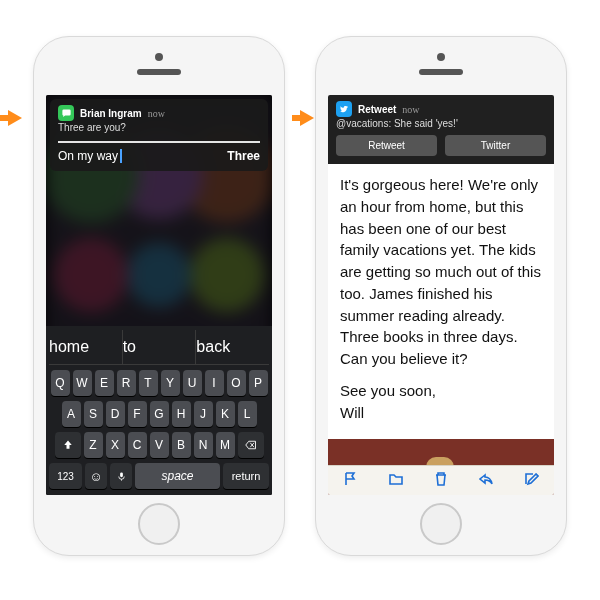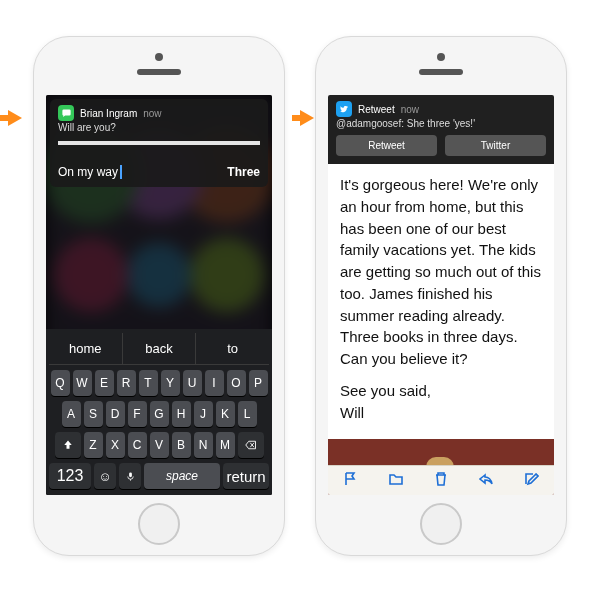--- a/index.html
+++ b/index.html
@@ -95,64 +95,64 @@
     color: #fff;
   }
   .notif-header { display:flex; align-items:center; gap:6px; font-size:10px; }
   .app-icon {
     width: 16px; height: 16px; border-radius: 4px;
     display:flex; align-items:center; justify-content:center;
     color:#fff; font-size:11px;
   }
   .app-icon.msg { background:#34c759; }
   .app-icon.twit { background:#1da1f2; }
-  .notif-title { font-weight:400; }
-  .notif-time { color:#999; }
+  .notif-title { font-weight:700; }
+  .notif-time { color:#999;font-family:Liberation Serif, serif; }
   .notif-sub { font-size:10px; color:#ddd; margin-top:1px; }
   .reply-row {
     margin-top:8px; display:flex; gap:8px; align-items:center;
-    border-top:4px solid #e5e5e5; padding-top:20px;
+    border-top:2px solid #e5e5e5; padding-top:6px;
   }
   .reply-field {
     flex:1; background:transparent; color:#fff; font-size:12px;
     display:flex; align-items:center; gap:2px;
   }
   .cursor {
     display:inline-block; width:2px; height:14px;
     background:#4aa3ff; vertical-align:middle;
   }
   .send-btn { color:#fff; font-size:12px; font-weight:600; }
 
   
   .kb {
     position:absolute; left:0; right:0; bottom:0;
     background:#1e1f22; padding:4px 3px 6px 3px;
   }
   .sugg-row {
     display:flex; border-bottom:1px solid #3a3a3a;
   }
   .sugg {
-    flex:1; text-align:center; color:#fff; font-size:13px;
+    flex:1; color:#fff; font-size:16px;
     padding:8px 0; font-weight:400;
   }
   .sugg + .sugg { border-left:1px solid #3a3a3a; }
   .kb-row { display:flex; gap:3px; margin-top:5px; justify-content:center; }
   .key {
     background:#4b4d52; color:#fff; border-radius:4px;
     height:26px; display:flex; align-items:center; justify-content:center;
     font-size:12px; box-shadow: 0 1px 0 #000;
   }
   .key.letter { width:19px; }
   .key.fn { background:#2e3033; }
   .key.shift, .key.del { width:26px; }
-  .key.num { width:42px; font-size:16px; }
+  .key.num { width:33px; font-size:10px; }
   .key.emoji { width:22px; font-size:13px; }
   .key.mic { width:22px; font-size:11px; }
   .key.space { flex:1; font-size:12px;font-style:italic; }
-  .key.return { width:46px; font-size:15px; }
+  .key.return { width:46px; font-size:11px; }
 
   
   .screen.light { background:#fff; }
   .tw-banner {
     background: rgba(20,20,20,0.95);
     color:#fff; padding:6px 8px 8px 8px;
   }
   .tw-actions {
     display:flex; gap:8px; margin-top:6px;
   }
@@ -220,35 +220,35 @@
       <div class="notif">
         <div class="notif-header">
           <div class="app-icon msg">
             <svg viewBox="0 0 16 16" width="11" height="11">
                 <path d="M2 4 Q2 2 4 2 L12 2 Q14 2 14 4 L14 9 Q14 11 12 11 L6 11 L3 13 L3.5 11 Q2 11 2 9 Z" fill="#fff"></path>
               </svg>
           </div>
           <span class="notif-title">Brian Ingram</span>
           <span class="notif-time">now</span>
         </div>
-        <div class="notif-sub">Will are you?</div>
+        <div class="notif-sub">Three are you?</div>
         <div class="reply-row">
           <div class="reply-field">
             <span>On my way</span>
             <span class="cursor"></span>
           </div>
           <div class="send-btn">Three</div>
         </div>
       </div>
 
       <div class="kb">
         <div class="sugg-row">
           <div class="sugg">home</div>
+          <div class="sugg">to</div>
           <div class="sugg">back</div>
-          <div class="sugg">to</div>
         </div>
         <div class="kb-row" id="kb-r1">
             <div class="key letter">Q</div>
             <div class="key letter">W</div>
             <div class="key letter">E</div>
             <div class="key letter">R</div>
             <div class="key letter">T</div>
             <div class="key letter">Y</div>
             <div class="key letter">U</div>
             <div class="key letter">I</div>
@@ -311,31 +311,31 @@
       <div class="tw-banner">
         <div class="notif-header">
           <div class="app-icon twit">
             <svg viewBox="0 0 16 16" width="10" height="10">
                 <path d="M14 4c-.5.2-1 .4-1.5.4.5-.3 1-.8 1.1-1.4-.5.3-1.1.5-1.7.7C11.4 3.2 10.7 3 10 3 8.6 3 7.5 4.1 7.5 5.5c0 .2 0 .4.1.6C5.5 6 3.7 5 2.5 3.5c-.2.4-.3.8-.3 1.3 0 .9.4 1.6 1.1 2.1-.4 0-.8-.1-1.2-.3 0 1.2.9 2.3 2 2.5-.4.1-.8.1-1.2 0 .3 1 1.3 1.8 2.4 1.8C4.3 11.7 3 12 1.8 12c2 1.3 4.4 1.5 6.5.7 2.5-1 4.2-3.3 4.2-6 0-.1 0-.2 0-.3.5-.4 1-.9 1.5-1.4z" fill="#fff"></path>
               </svg>
           </div>
           <span class="notif-title">Retweet</span>
           <span class="notif-time">now</span>
         </div>
-        <div class="notif-sub">@adamgoosef: She three 'yes!'</div>
+        <div class="notif-sub">@vacations: She said 'yes!'</div>
         <div class="tw-actions">
           <div class="tw-btn">Retweet</div>
           <div class="tw-btn">Twitter</div>
         </div>
       </div>
 
       <div class="mail-body">
         <p>It's gorgeous here! We're only an hour from home, but this has been one of our best family vacations yet. The kids are getting so much out of this too. James finished his summer reading already. Three books in three days. Can you believe it?</p>
         <p>
-          <span>See you said,</span><br>
+          <span>See you soon,</span><br>
           <span>Will</span>
         </p>
       </div>
 
       <div class="photo">
         <div class="person p1"></div>
         <div class="person p2"></div>
         <div class="person p3"></div>
         <div class="head h1"></div>
         <div class="head h2"></div>

